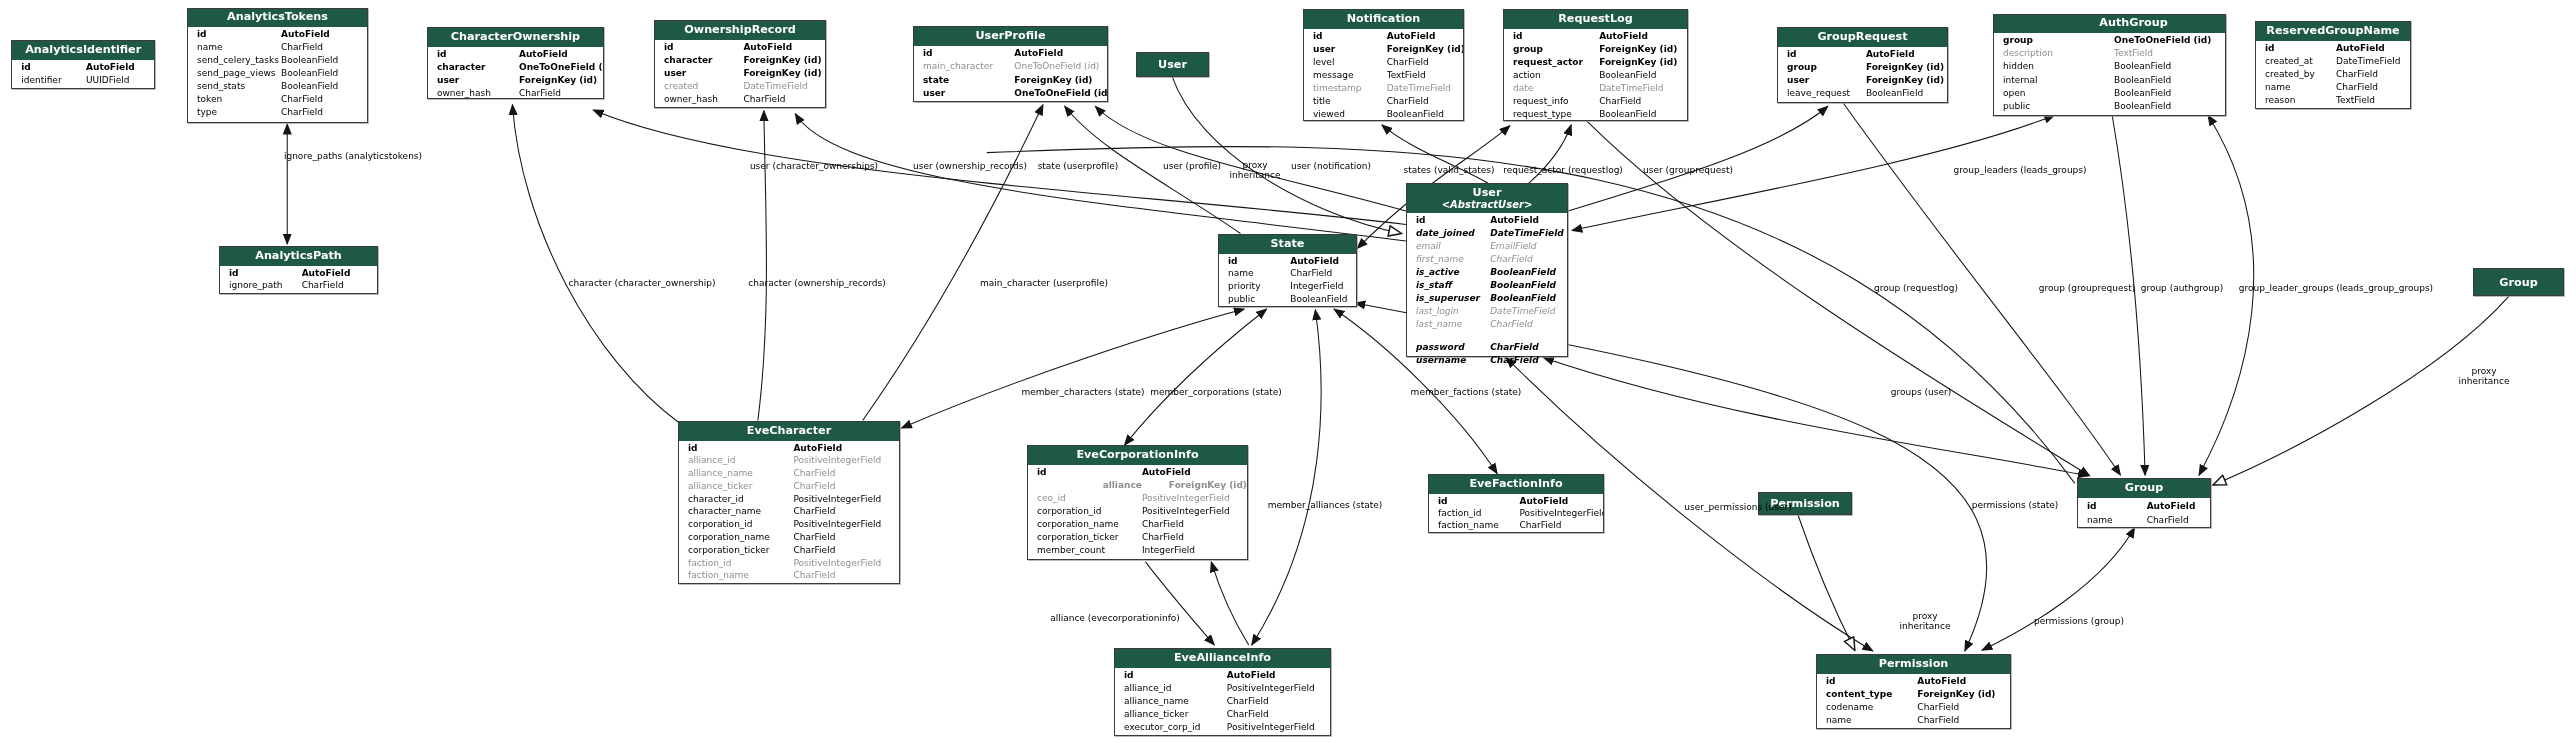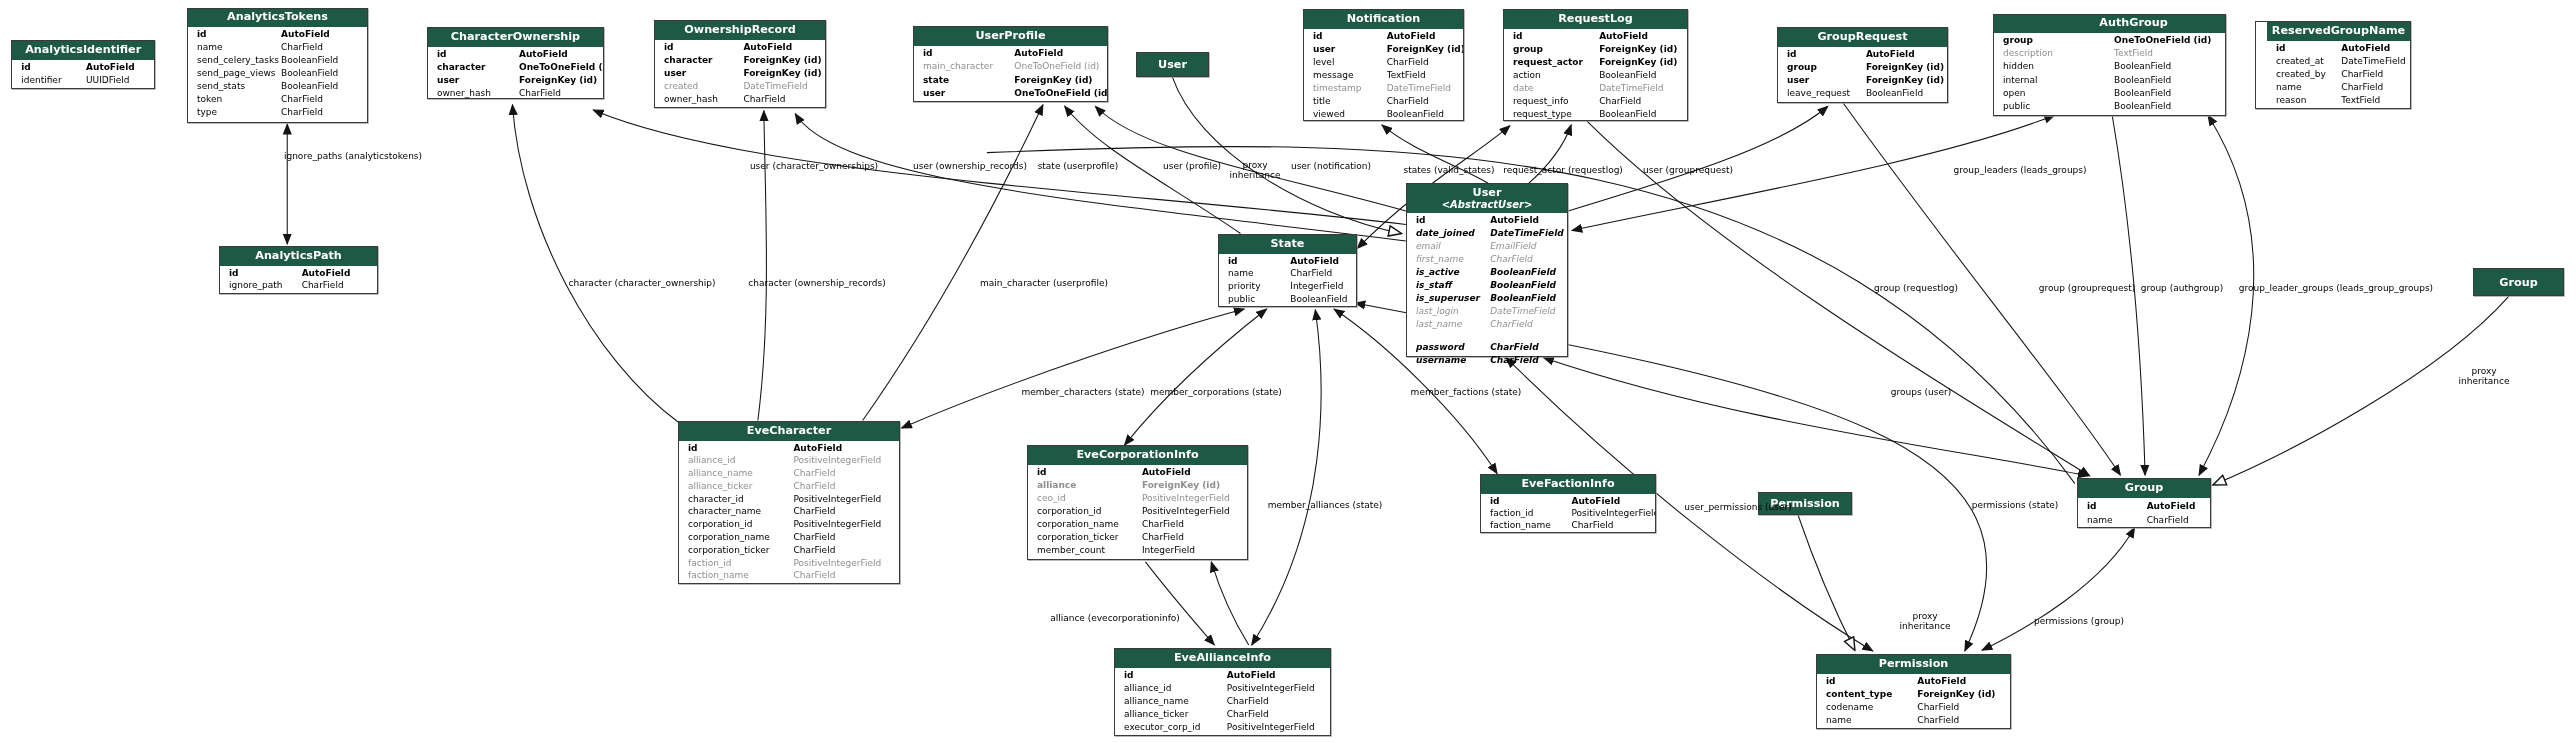--- a/index.html
+++ b/index.html
@@ -315,21 +315,21 @@
           <div class="row n" style="height: 13.2px; line-height: 13.2px;">
             <span class="fname">open</span>
             <span class="ftype">BooleanField</span>
           </div>
           <div class="row n" style="height: 13.2px; line-height: 13.2px;">
             <span class="fname">public</span>
             <span class="ftype">BooleanField</span>
           </div>
         </div>
       </div>
-      <div class="entity" style="left: 2255px; top: 21px; width: 156px; height: 88px; padding-left: 11px;">
+      <div class="entity" style="left: 2255px; top: 21px; width: 156px; height: 88px;">
         <div class="ehead" style="height: 19.5px;">
           <div class="t1">ReservedGroupName</div>
         </div>
         <div class="erows">
           <div class="row b" style="height: 13px; line-height: 13px;">
             <span class="fname">id</span>
             <span class="ftype">AutoField</span>
           </div>
           <div class="row n" style="height: 13px; line-height: 13px;">
             <span class="fname">created_at</span>
@@ -492,21 +492,21 @@
       </div>
       <div class="entity" style="left: 1027px; top: 445px; width: 221px; height: 115px;">
         <div class="ehead" style="height: 19.5px;">
           <div class="t1">EveCorporationInfo</div>
         </div>
         <div class="erows">
           <div class="row b" style="height: 13px; line-height: 13px;">
             <span class="fname">id</span>
             <span class="ftype">AutoField</span>
           </div>
-          <div class="row gb" style="height: 13px; line-height: 13px;">
+          <div class="row gb" style="height: 13px; line-height: 13px; text-align: right;">
             <span class="fname">alliance</span>
             <span class="ftype">ForeignKey (id)</span>
           </div>
           <div class="row g" style="height: 13px; line-height: 13px;">
             <span class="fname">ceo_id</span>
             <span class="ftype">PositiveIntegerField</span>
           </div>
           <div class="row n" style="height: 13px; line-height: 13px;">
             <span class="fname">corporation_id</span>
             <span class="ftype">PositiveIntegerField</span>
@@ -518,21 +518,21 @@
           <div class="row n" style="height: 13px; line-height: 13px;">
             <span class="fname">corporation_ticker</span>
             <span class="ftype">CharField</span>
           </div>
           <div class="row n" style="height: 13px; line-height: 13px;">
             <span class="fname">member_count</span>
             <span class="ftype">IntegerField</span>
           </div>
         </div>
       </div>
-      <div class="entity" style="left: 1480px; top: 474px; width: 176px; height: 59px;">
+      <div class="entity" style="left: 1428px; top: 474px; width: 176px; height: 59px;">
         <div class="ehead" style="height: 19.5px;">
           <div class="t1">EveFactionInfo</div>
         </div>
         <div class="erows">
           <div class="row b" style="height: 12.2px; line-height: 12.2px;">
             <span class="fname">id</span>
             <span class="ftype">AutoField</span>
           </div>
           <div class="row n" style="height: 12.2px; line-height: 12.2px;">
             <span class="fname">faction_id</span>

